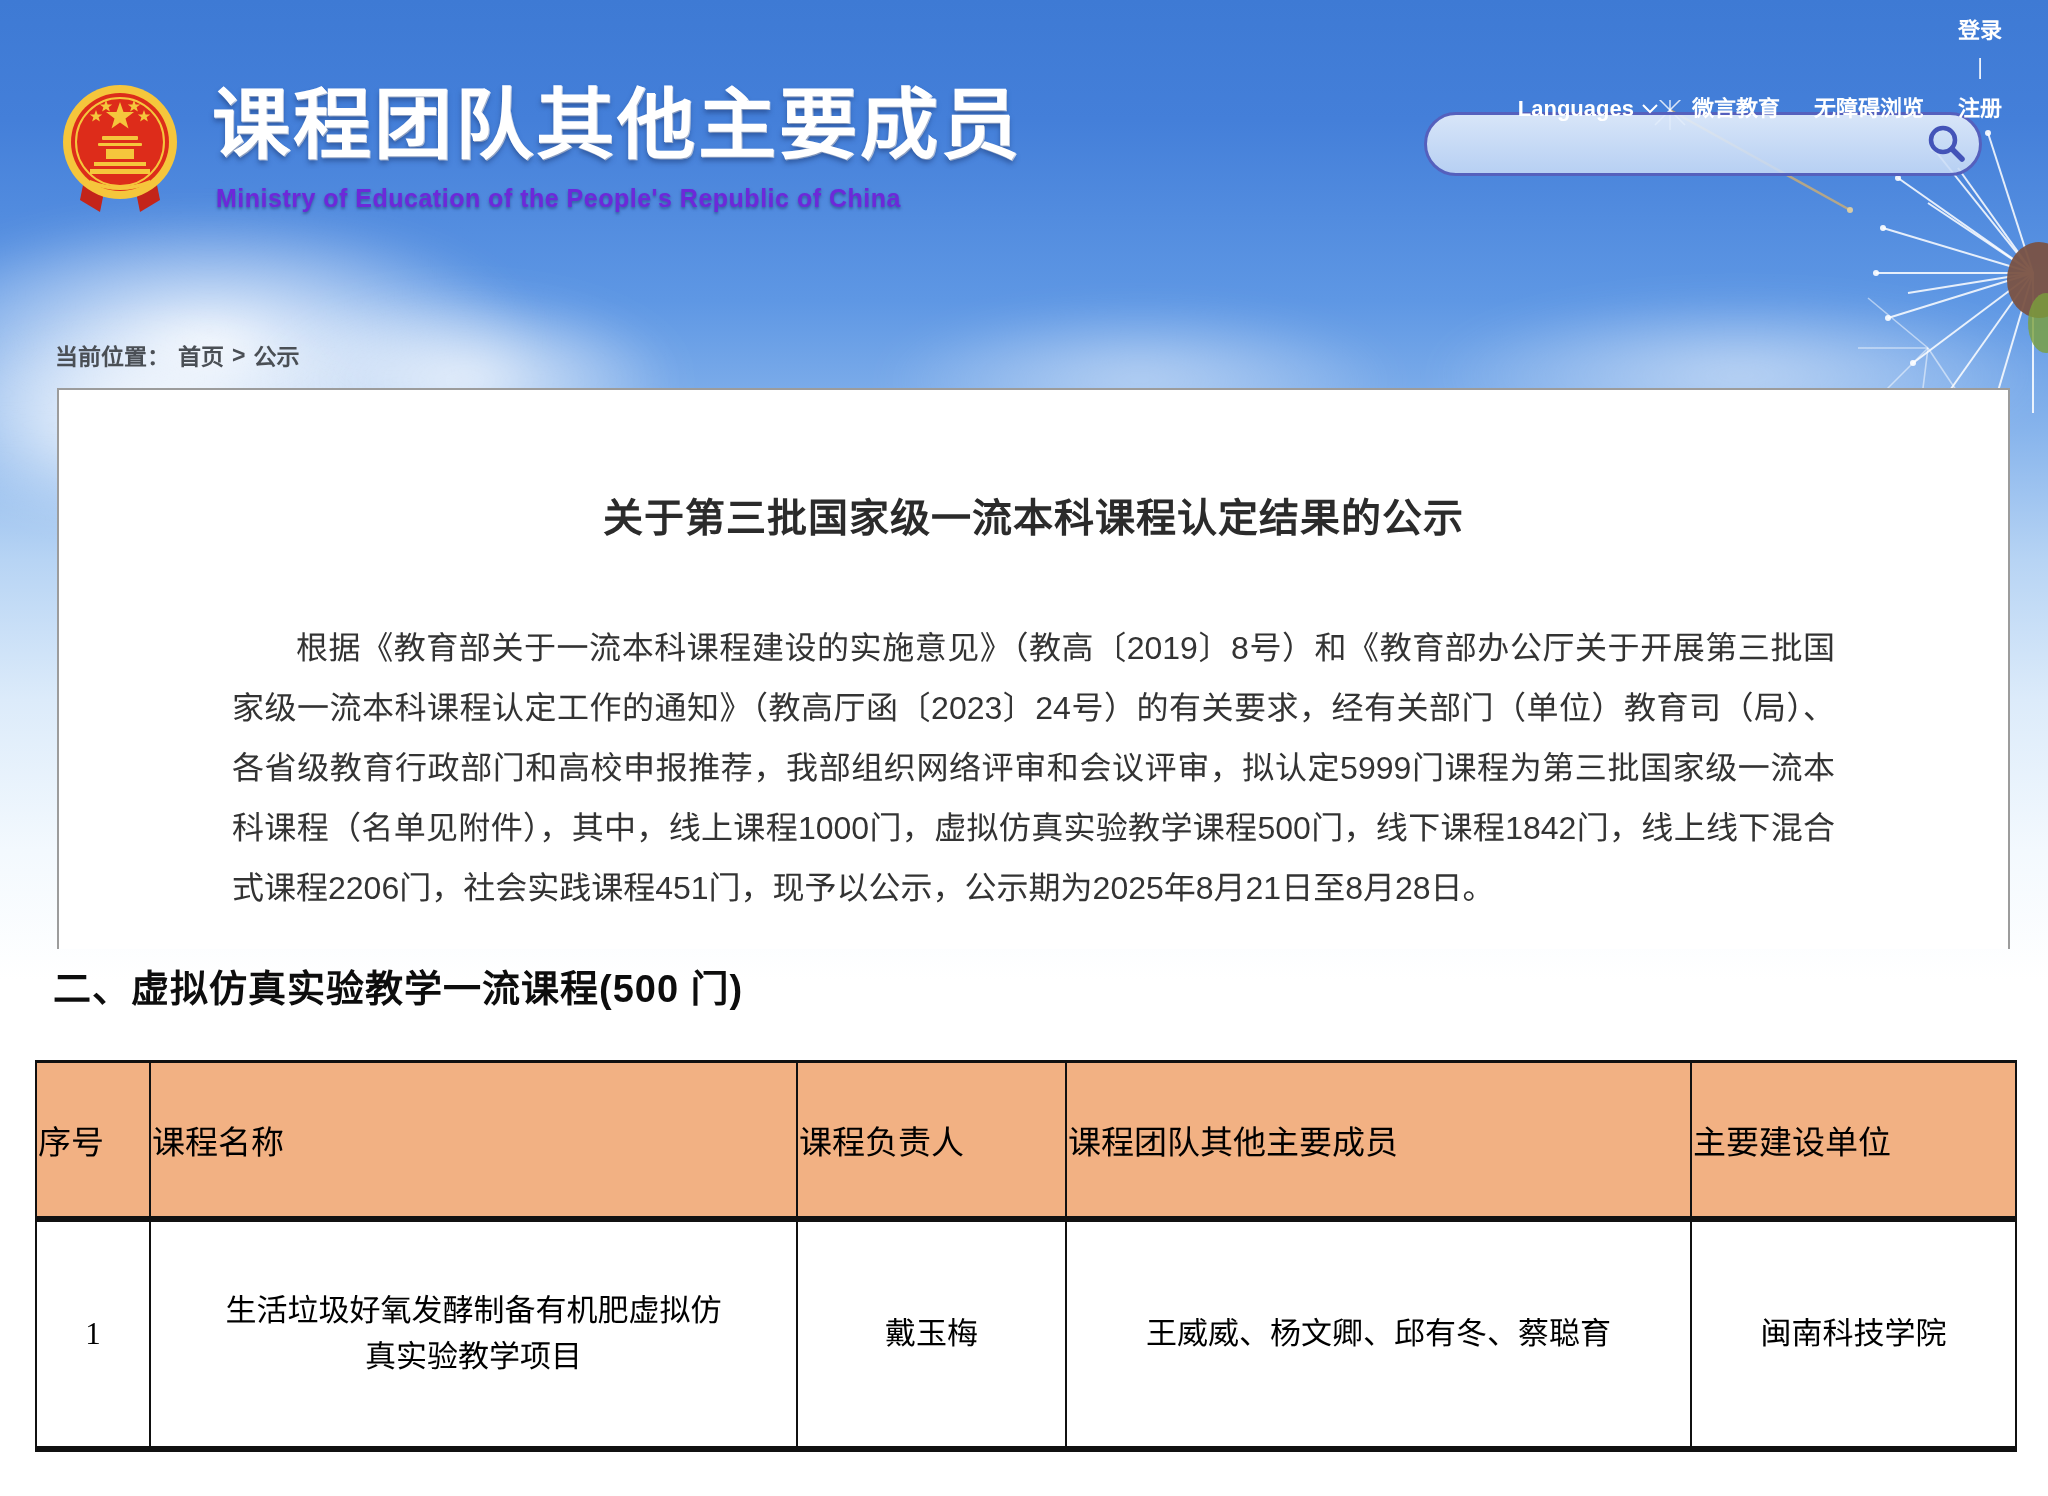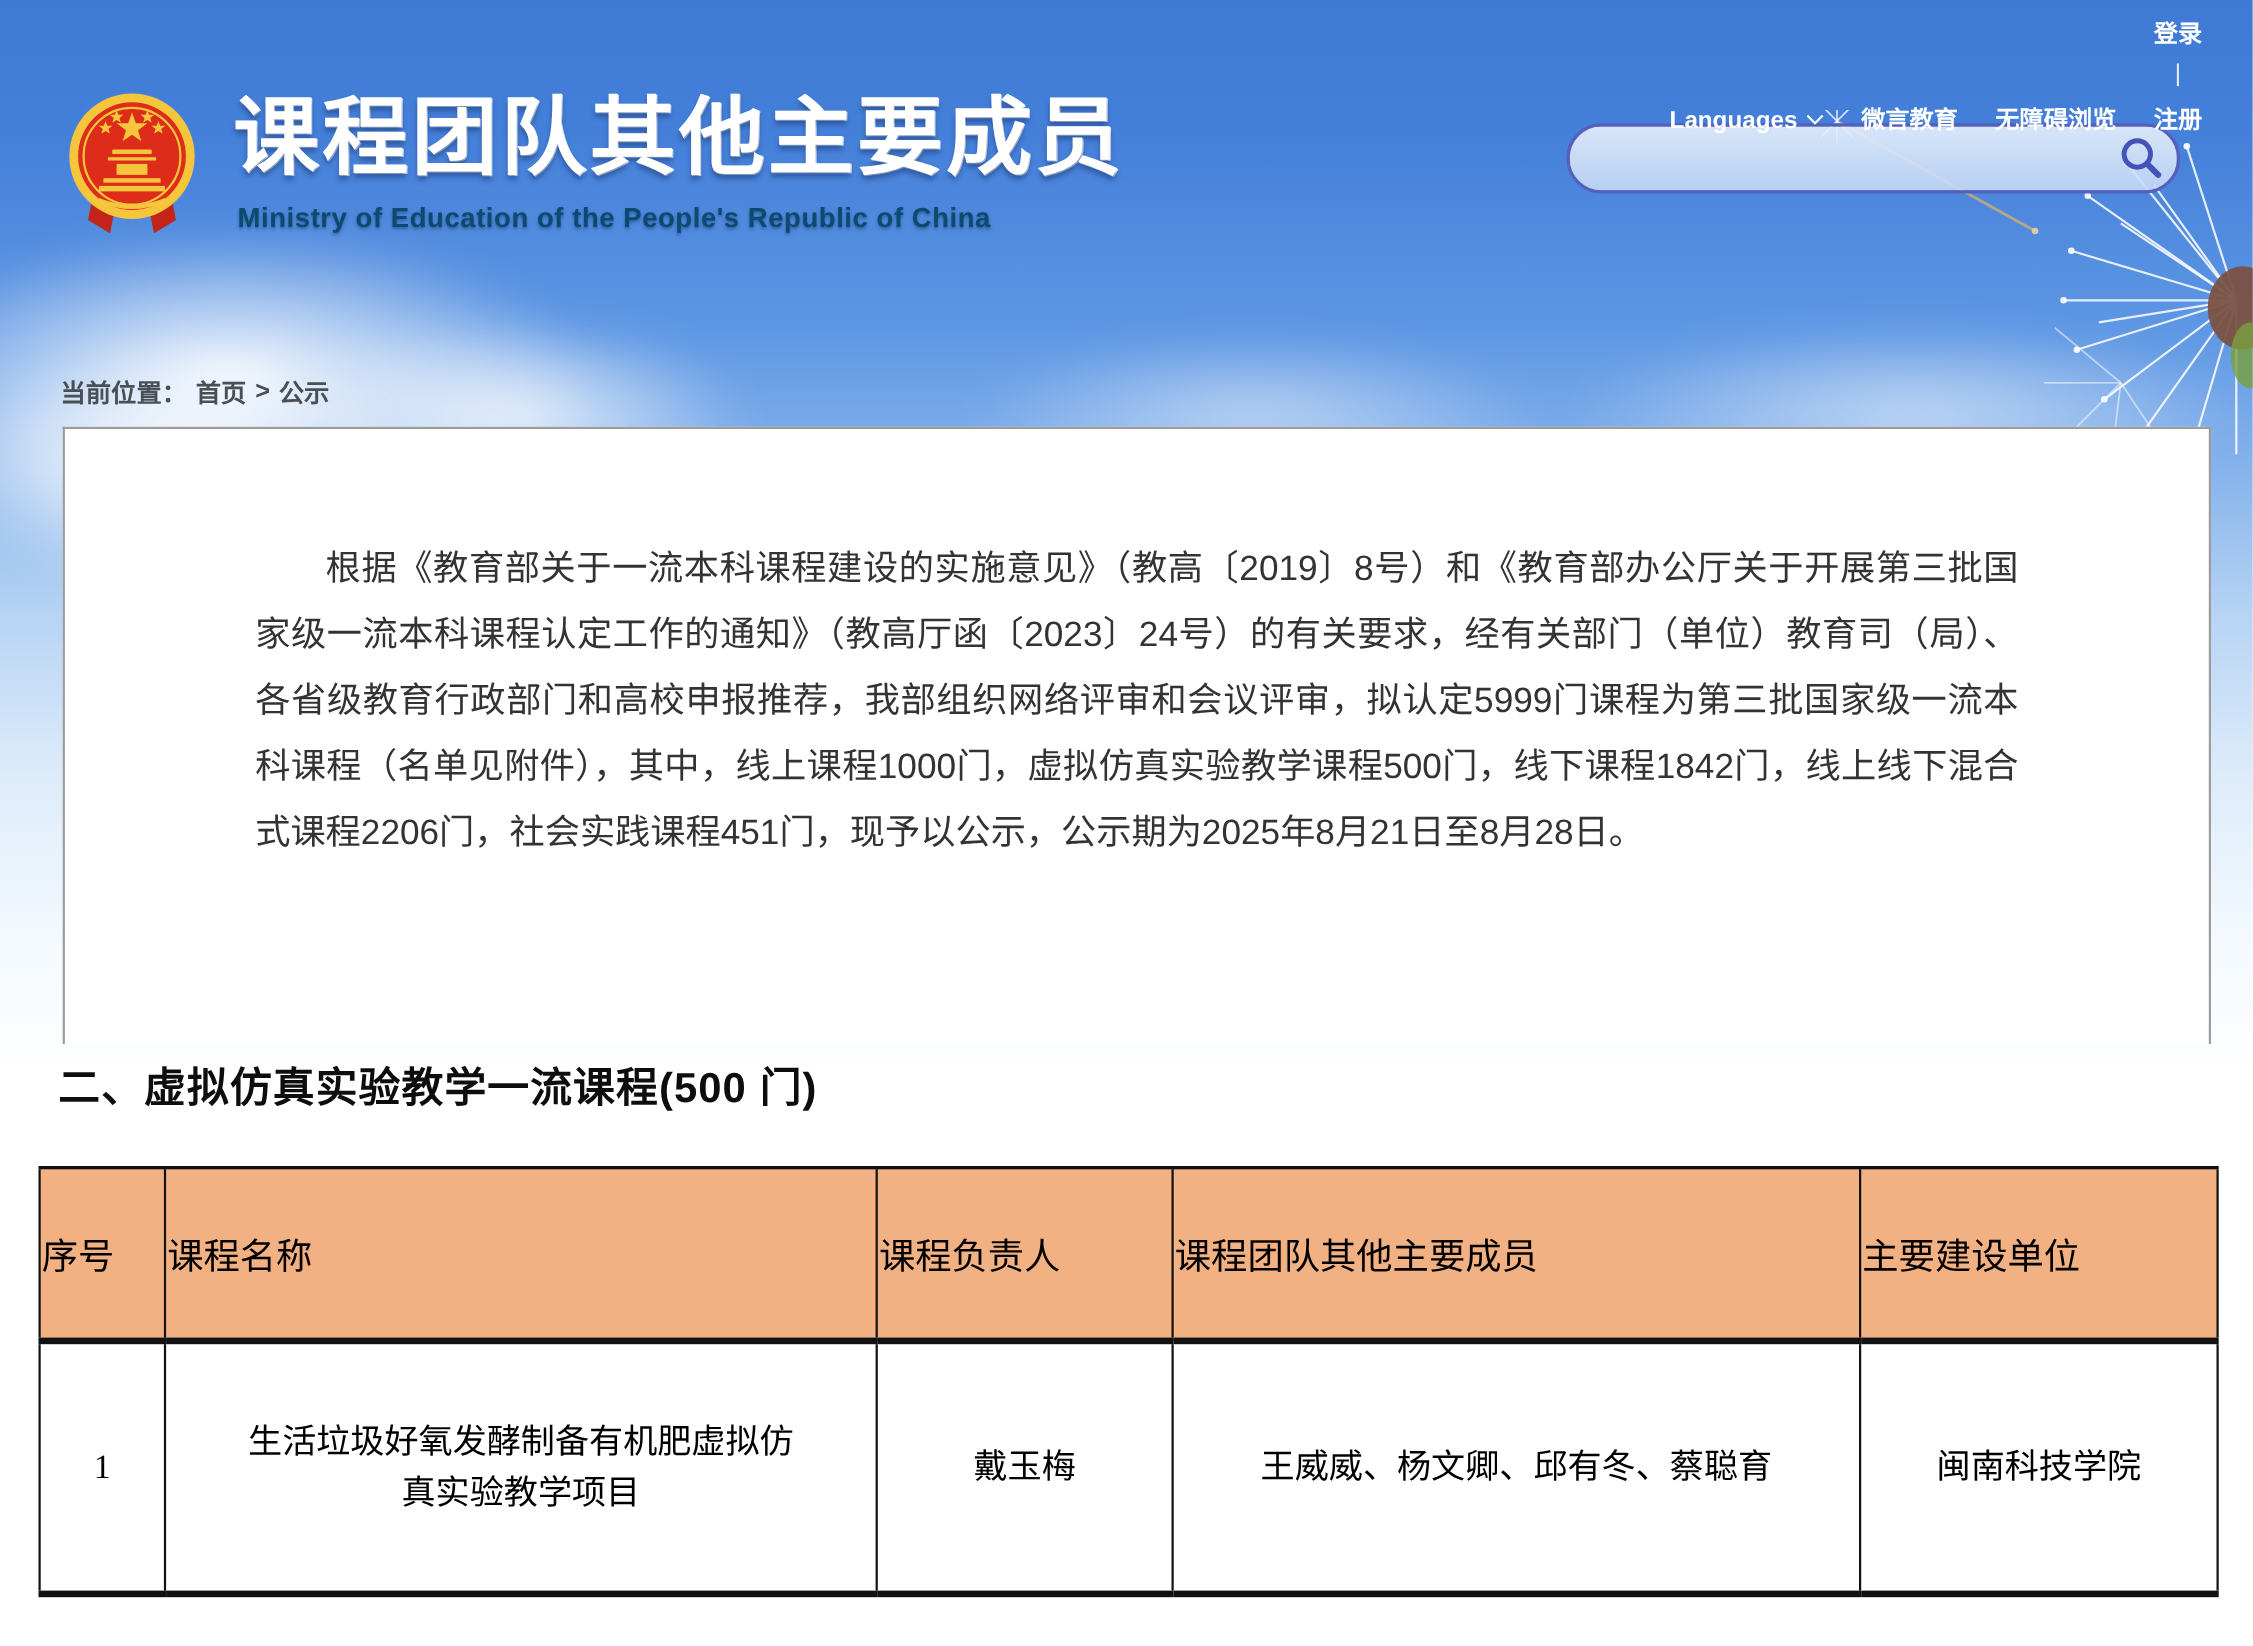--- a/index.html
+++ b/index.html
@@ -36,21 +36,21 @@
 
   
   .emblem{position:absolute;left:60px;top:80px;z-index:4;}
   .site-title-zh{
     position:absolute;left:212px;top:62px;z-index:4;
     font-size:78px;font-weight:900;color:#ffffff;letter-spacing:3px;
     text-shadow:0 4px 5px rgba(30,60,120,.55),1px 1px 0 #eef3fb;
   }
   .site-title-en{
     position:absolute;left:216px;top:184px;z-index:4;
-    font-size:25px;font-weight:bold;color:#0c4a6e;letter-spacing:.5px;
+    font-size:25px;font-weight:bold;color:#6d28d9;letter-spacing:.5px;
     text-shadow:0 2px 3px rgba(30,60,120,.6);
   }
   
   .searchbox{
     position:absolute;left:1424px;top:112px;width:558px;height:64px;z-index:4;
     border:3px solid #5560BD;border-radius:34px;box-sizing:border-box;
     background:linear-gradient(180deg,rgba(228,238,251,.92),rgba(198,218,246,.88));
     display:flex;align-items:center;
   }
   .searchbox input{
@@ -216,20 +216,21 @@
 </div>
 
 <div class="breadcrumb">
   <span>当前位置：</span>
   <a>首页</a>
   <span>&gt;</span>
   <a>公示</a>
 </div>
 
 <section class="notice-box">
+  <h1 class="notice-title">关于第三批国家级一流本科课程认定结果的公示</h1>
   <p class="notice-body">根据《教育部关于一流本科课程建设的实施意见》（教高〔2019〕8号）和《教育部办公厅关于开展第三批国家级一流本科课程认定工作的通知》（教高厅函〔2023〕24号）的有关要求，经有关部门（单位）教育司（局）、各省级教育行政部门和高校申报推荐，我部组织网络评审和会议评审，拟认定5999门课程为第三批国家级一流本科课程（名单见附件），其中，线上课程1000门，虚拟仿真实验教学课程500门，线下课程1842门，线上线下混合式课程2206门，社会实践课程451门，现予以公示，公示期为2025年8月21日至8月28日。</p>
 </section>
 
 <h2 class="section-heading">二、虚拟仿真实验教学一流课程(500 门)</h2>
 
 <table class="course-table">
   <colgroup>
     <col style="width:114px">
       <col style="width:647px">
       <col style="width:269px">

